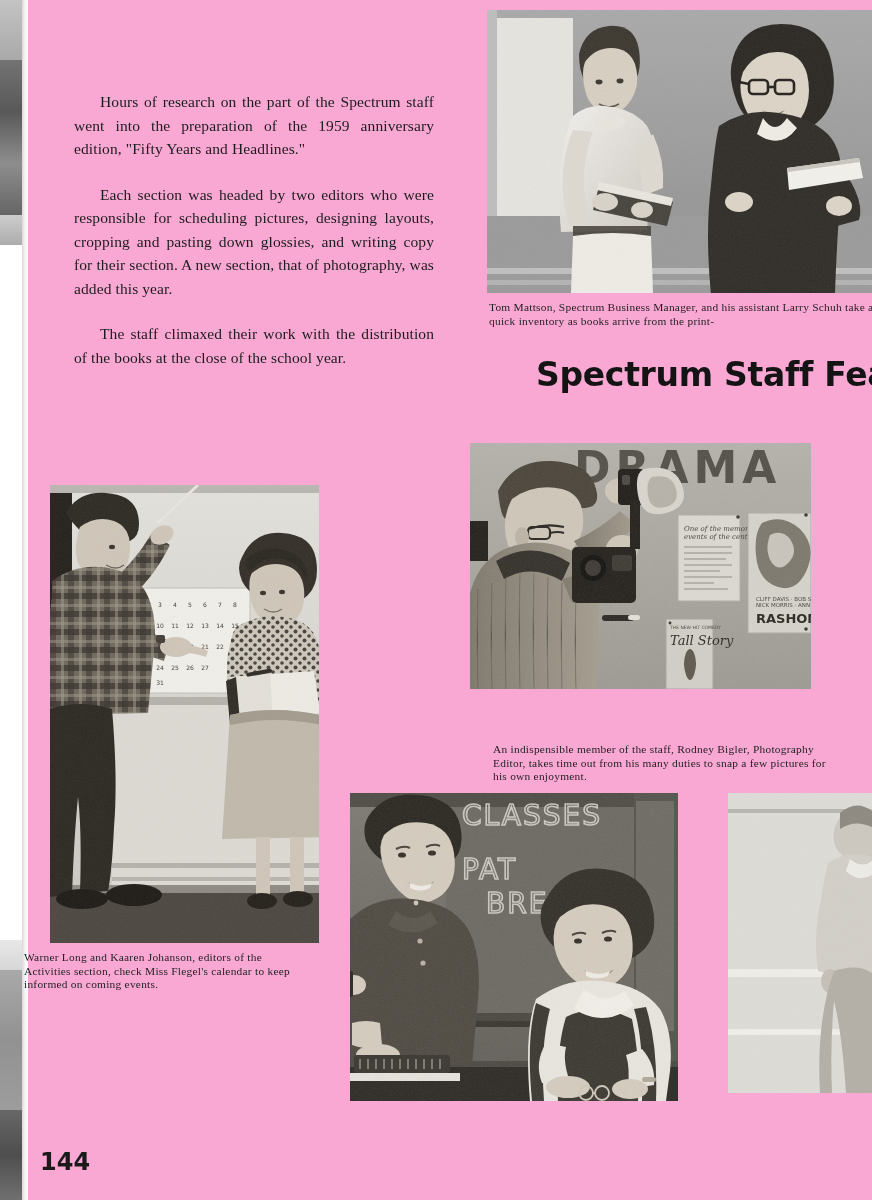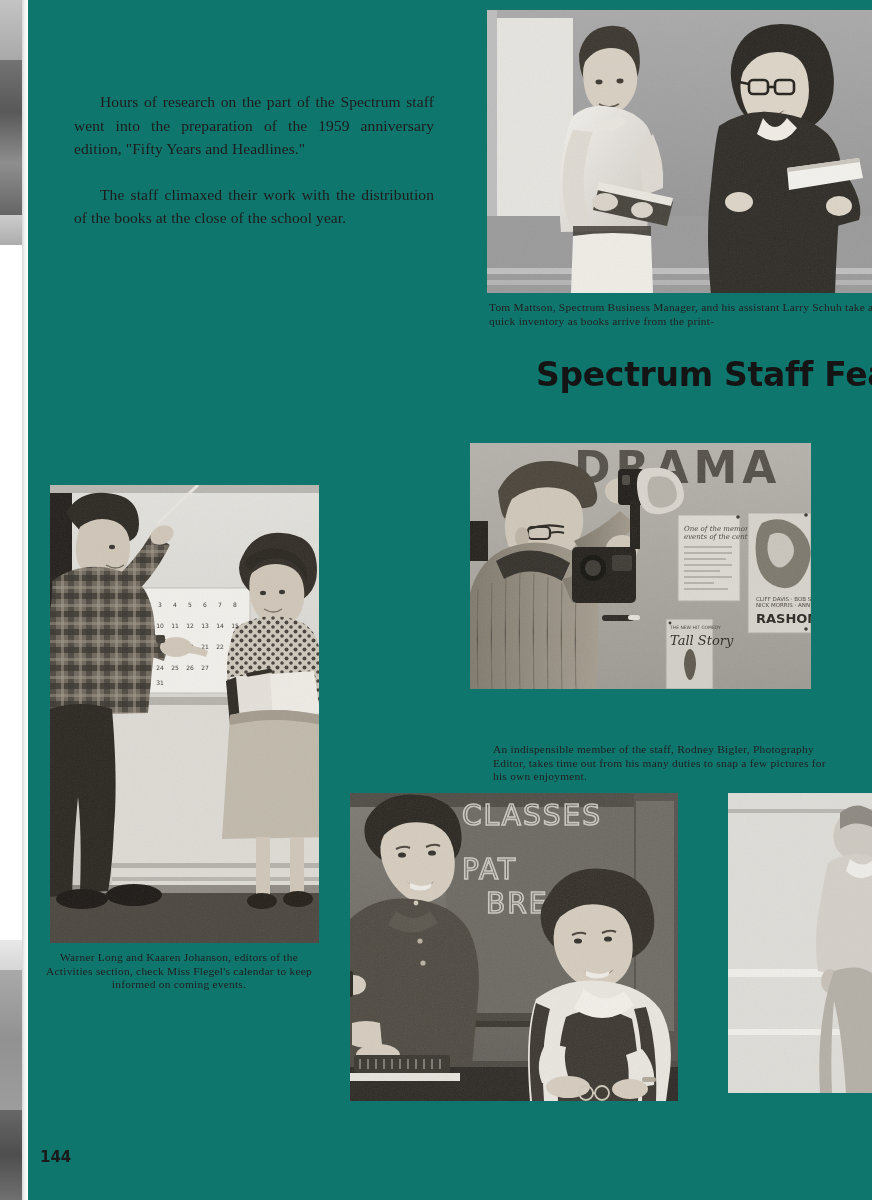--- a/index.html
+++ b/index.html
@@ -10,21 +10,21 @@
   body {
     font-family: "Liberation Serif", "DejaVu Serif", serif;
     -webkit-font-smoothing: antialiased;
   }
 
   #page {
     position: relative;
     width: 872px;
     height: 1200px;
     overflow: hidden;
-    background: #0f766e;
+    background: #f9a8d4;
   }
 
   
   .bleed-strip {
     position: absolute;
     left: 0;
     top: 0;
     width: 22px;
     height: 1200px;
     background: #ffffff;
@@ -92,21 +92,21 @@
     letter-spacing: .25px;
   }
 
   
   .folio {
     position: absolute;
     left: 40px;
     top: 1148px;
     font-family: "DejaVu Sans", "Liberation Sans", sans-serif;
     font-weight: bold;
-    font-size: 15px;
+    font-size: 24px;
     color: #1a1a1a;
   }
 
   
   .photo {
     position: absolute;
     overflow: hidden;
     background: #9d9d9d;
   }
   .photo svg { display: block; width: 100%; height: 100%; }
@@ -121,20 +121,21 @@
     <div class="bleed-frag f2"></div>
     <div class="bleed-frag f3"></div>
     <div class="bleed-frag f4"></div>
     <div class="bleed-frag f5"></div>
     <div class="bleed-frag f6"></div>
   </div>
   <div class="bleed-gutter"></div>
 
   <div class="copy">
     <p>Hours of research on the part of the Spectrum staff went into the preparation of the 1959 anniversary edition, "Fifty Years and Headlines."</p>
+    <p>Each section was headed by two editors who were responsible for scheduling pictures, designing layouts, cropping and pasting down glossies, and writing copy for their section. A new section, that of photography, was added this year.</p>
     <p>The staff climaxed their work with the distribution of the books at the close of the school year.</p>
   </div>
 
   <div class="photo" style="left:487px; top:10px; width:385px; height:283px;">
     <svg viewBox="0 0 385 283" preserveAspectRatio="none">
       <defs>
         <linearGradient id="wallA" x1="0" y1="0" x2="0" y2="1">
           <stop offset="0" stop-color="#a9a9a9"></stop>
             <stop offset="1" stop-color="#8f8f8f"></stop>
         </linearGradient>
@@ -480,21 +481,21 @@
 
         <rect x="206" y="352" width="14" height="58" fill="#cfc6b8"></rect>
         <rect x="240" y="352" width="14" height="58" fill="#cfc6b8"></rect>
         <ellipse cx="212" cy="416" rx="15" ry="8" fill="#242019"></ellipse>
         <ellipse cx="248" cy="414" rx="15" ry="8" fill="#242019"></ellipse>
       </g>
       <rect width="269" height="458" filter="url(#grainC)" fill="#888"></rect>
     </svg>
   </div>
 
-  <div class="caption" style="left:36px; top:951px; width:286px;text-align:center;">Warner Long and Kaaren Johanson, editors of the Activities section, check Miss Flegel's calendar to keep informed on coming events.</div>
+  <div class="caption" style="left:24px; top:951px; width:286px;">Warner Long and Kaaren Johanson, editors of the Activities section, check Miss Flegel's calendar to keep informed on coming events.</div>
 
   <div class="photo" style="left:350px; top:793px; width:328px; height:308px;">
     <svg viewBox="0 0 328 308" preserveAspectRatio="none">
       <defs>
         <linearGradient id="boardD" x1="0" y1="0" x2="0" y2="1">
           <stop offset="0" stop-color="#7d7a73"></stop>
             <stop offset="1" stop-color="#605d57"></stop>
         </linearGradient>
         <filter id="grainD">
             <feTurbulence type="fractalNoise" baseFrequency="0.9" numOctaves="3"></feTurbulence>

